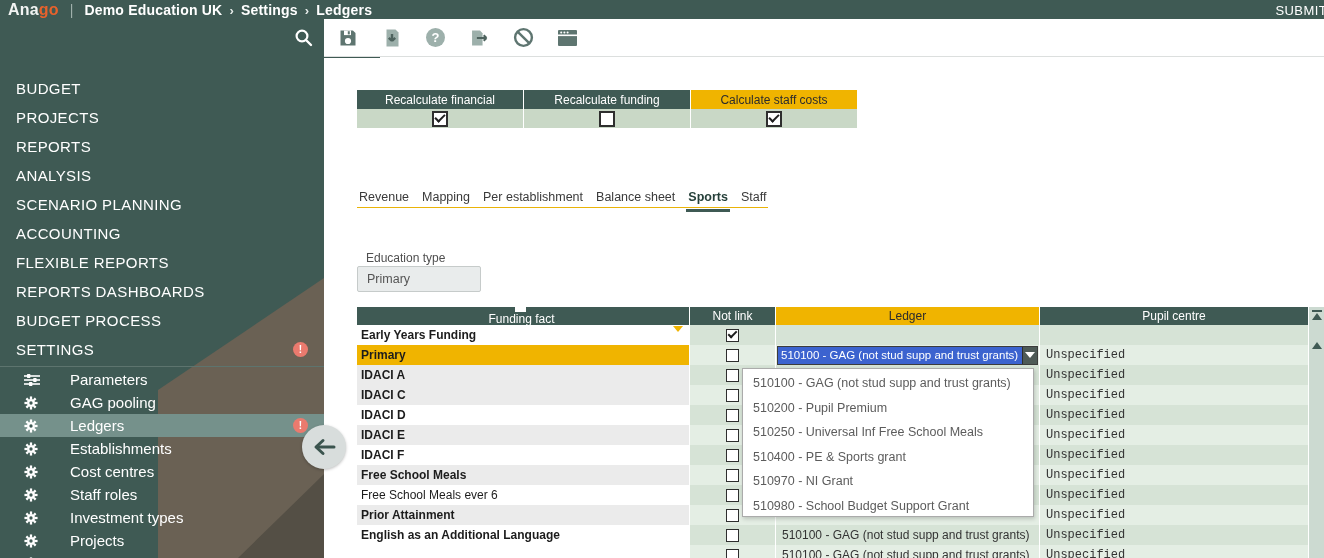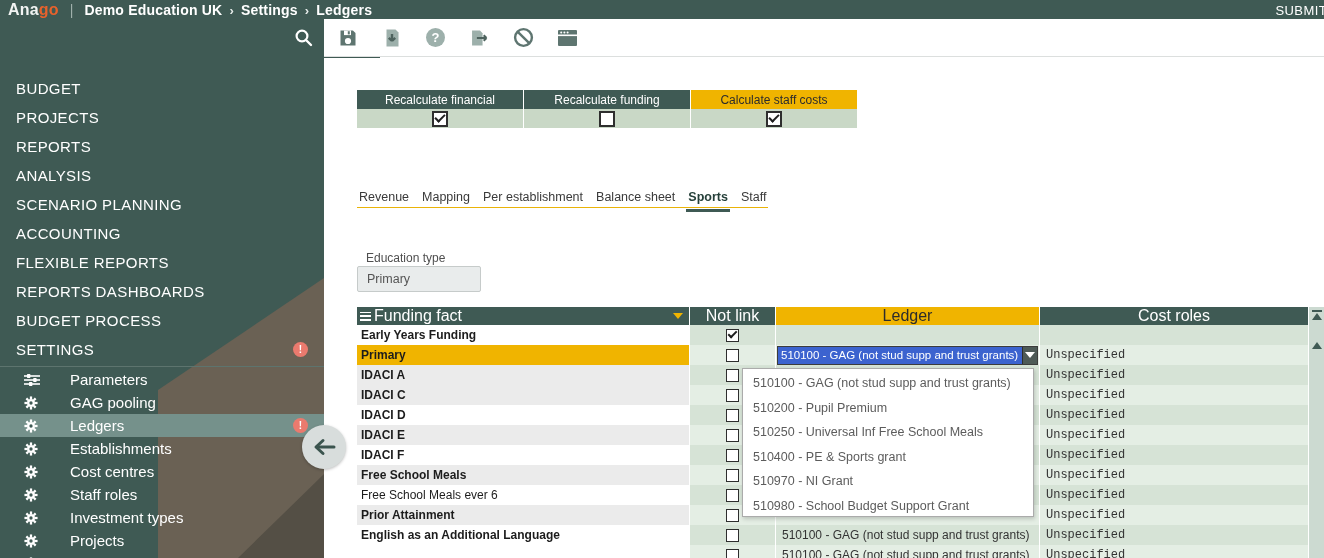--- a/index.html
+++ b/index.html
@@ -62,21 +62,21 @@
   
   .edu-label{position:absolute;left:42px;top:193px;font-size:12px;color:#4f4f4f;}
   .edu-box{position:absolute;left:33px;top:208px;width:113px;height:24px;background:#e9ecec;
     border:1px solid #c6cbca;border-radius:2px;font-size:12.5px;color:#555;display:flex;align-items:center;padding-left:9px;}
   
   .tcol{position:absolute;top:249px;}
   .col-fact{left:33px;width:332px;}
   .col-notlink{left:366px;width:85px;}
   .col-ledger{left:452px;width:263px;}
   .col-cost{left:716px;width:268px;}
-  .thead{height:18px;display:flex;align-items:center;font-size:16px;}
+  .thead{height:18px;display:flex;align-items:center;font-size:12px;flex-direction:column;}
   .thead.green{background:#3f5a54;color:#fff;justify-content:center;}
   .thead.yellow{background:#f0b400;color:#2c2c2c;justify-content:center;}
   .thead.fact-head{justify-content:flex-start;padding:0 6px 0 3px;box-sizing:border-box;}
   .menu-ic{width:11px;height:9px;display:inline-flex;flex-direction:column;justify-content:space-between;margin-right:3px;}
   .menu-ic i{height:1.6px;background:#fff;display:block;}
   .head-arrow{margin-left:auto;width:0;height:0;border-left:5px solid transparent;border-right:5px solid transparent;border-top:6px solid #f0b400;}
   .cell{height:20px;display:flex;align-items:center;font-size:12px;color:#1c1c1c;box-sizing:border-box;}
   .cell.fact{padding-left:4px;font-weight:bold;}
   .cell.fact.thin{font-weight:normal;}
   .cell.fact.w{background:#ffffff;}
@@ -510,21 +510,21 @@
         <div class="cell gl"></div>
         <div class="cell gd"></div>
         <div class="cell gl"></div>
         <div class="cell gd ell">510100 - GAG (not stud supp and trust grants)</div>
         <div class="cell gl ell">510100 - GAG (not stud supp and trust grants)</div>
       </div>
   </div>
 
   <div class="tcol col-cost">
     <div class="thead green">
-        <span>Cost roles</span>
+        <span>Pupil centre</span>
       </div>
     <div id="body-cost">
         <div class="cell gd"></div>
         <div class="cell gl text">Unspecified</div>
         <div class="cell gd text">Unspecified</div>
         <div class="cell gl text">Unspecified</div>
         <div class="cell gd text">Unspecified</div>
         <div class="cell gl text">Unspecified</div>
         <div class="cell gd text">Unspecified</div>
         <div class="cell gl text">Unspecified</div>

